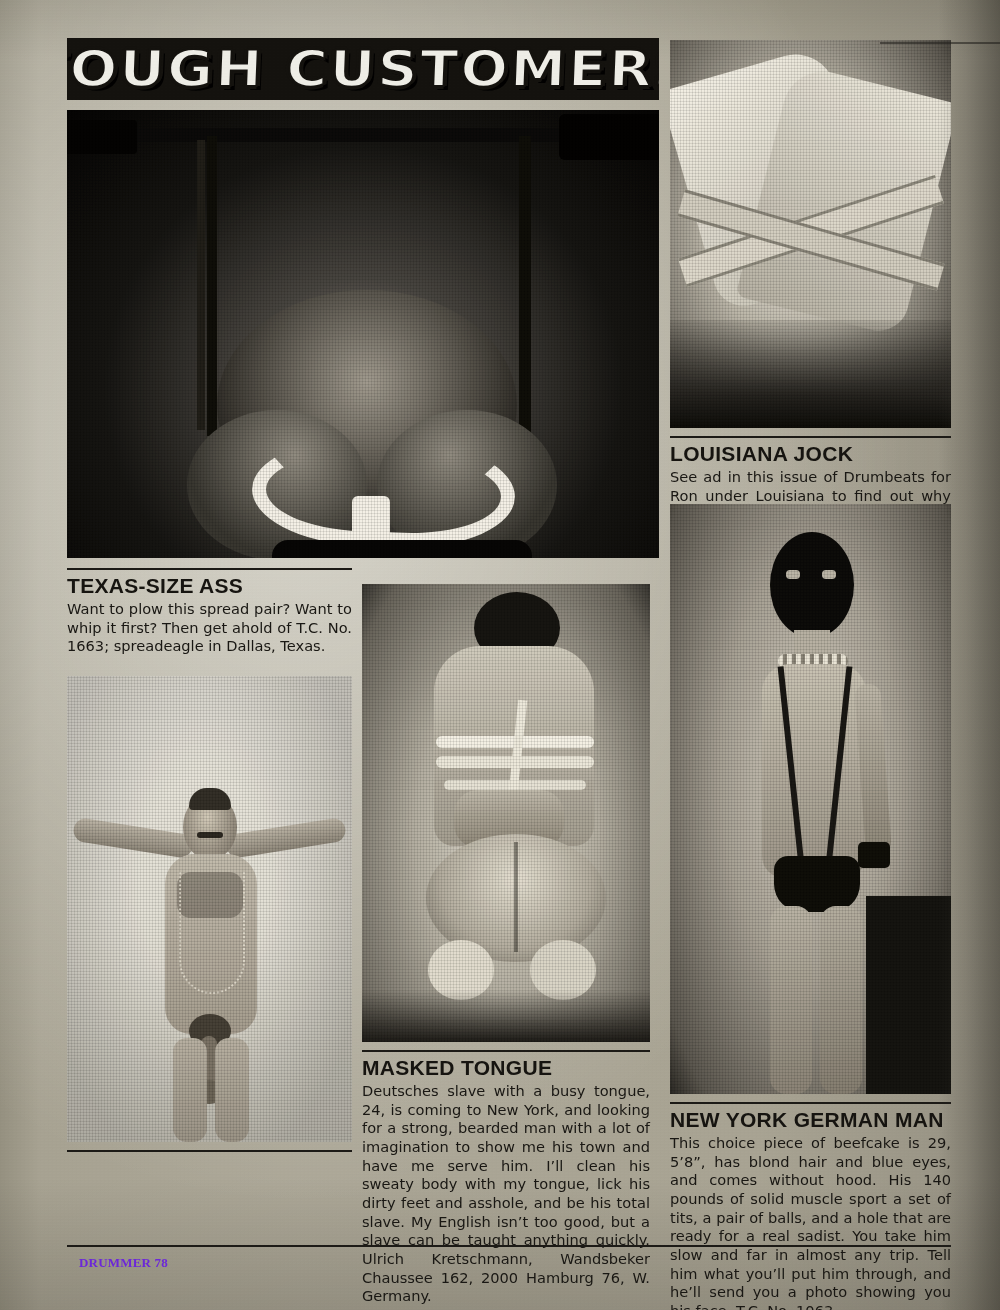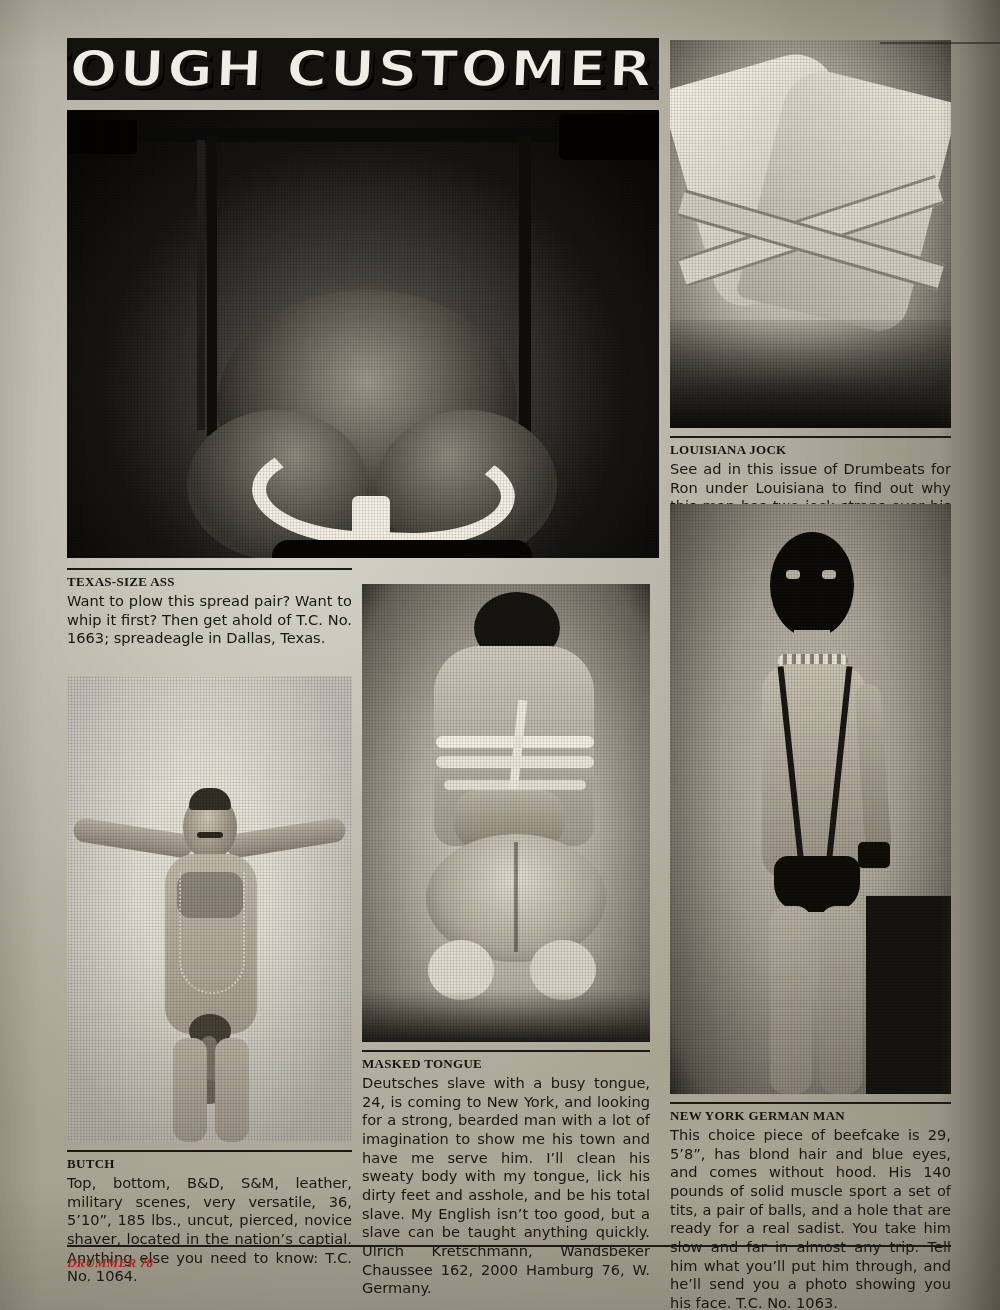--- a/index.html
+++ b/index.html
@@ -94,23 +94,23 @@
   }
 
   
   .cap-rule {
     position: absolute;
     height: 2px;
     background: #1d1b17;
   }
   .cap h3 {
     margin: 0 0 2px 0;
-    font-family: Liberation Serif, serif;
+    font-family: Liberation Sans, sans-serif;
     font-weight: bold;
-    font-size: 13px;
+    font-size: 21px;
     letter-spacing: 0.3px;
     color: #171511;
   }
   .cap p {
     margin: 0;
     font-family: "DejaVu Sans", sans-serif;
     font-size: 14.6px;
     line-height: 1.28;
     color: #1a1814;
     text-align: justify;
@@ -122,26 +122,25 @@
 
   
   #footer-rule {
     position: absolute;
     left: 5px; bottom: 26px;
     width: 884px; height: 2px;
     background: #1d1b17;
   }
   #footer {
     position: absolute;
-    left: 5px; bottom: 2px;
+    left: 17px; bottom: 2px;
     font-family: "Liberation Serif", serif;
-    font-style: italic;
     font-weight: bold;
     font-size: 13px;
-    color: #b91c1c;
+    color: #6d28d9;
     letter-spacing: 0.2px;
   }
 
   
   .img-dark { background: linear-gradient(to bottom, #2b2926, #141311); }
   .img-mid  { background: linear-gradient(to bottom, #6e6b64, #35332e); }
   .img-light{ background: linear-gradient(to bottom, #cfccc2, #8e8b82); }
 
   .blob { position: absolute; border-radius: 50%; }
 </style>
@@ -227,24 +226,20 @@
       <div class="blob" style="left:122px;top:338px;width:42px;height:34px;background:#4a443a;"></div>
       <div style="position:absolute;left:134px;top:360px;width:16px;height:54px;background:#7c7467;border-radius:8px;"></div>
       <div class="blob" style="left:128px;top:404px;width:28px;height:24px;background:#6d6659;"></div>
 
       <div style="position:absolute;left:106px;top:362px;width:34px;height:104px;background:linear-gradient(to bottom,#b5ae a0,#9a9386);background:linear-gradient(to bottom,#b5aea0,#9a9386);border-radius:14px;"></div>
       <div style="position:absolute;left:148px;top:362px;width:34px;height:104px;background:linear-gradient(to bottom,#b5aea0,#9a9386);border-radius:14px;"></div>
       <div class="halftone"></div>
     </div>
 
     <div class="cap-rule" style="left:5px; top:1112px; width:285px;"></div>
-    <div class="cap" style="left:5px; top:1118px; width:285px;">
-      <h3>BUTCH</h3>
-      <p>Top, bottom, B&amp;D, S&amp;M, leather, military scenes, very versatile, 36, 5’10”, 185 lbs., uncut, pierced, novice shaver, located in the nation’s captial. Anything else you need to know: T.C. No. 1064.</p>
-    </div>
 
     <div class="photo img-mid" style="left:300px; top:546px; width:288px; height:458px;">
       <div style="position:absolute;inset:0;background:
            radial-gradient(ellipse at 50% 55%, #dcd8cc 0%, #b2ada0 45%, #6a665d 88%, #3a3833 100%);"></div>
 
       <div class="blob" style="left:112px;top:8px;width:86px;height:72px;background:#1d1b17;"></div>
 
       <div style="position:absolute;left:72px;top:62px;width:160px;height:200px;background:linear-gradient(to bottom,#cdc8ba,#a39d90);border-radius:46px 46px 20px 20px;"></div>
 
       <div style="position:absolute;left:74px;top:152px;width:158px;height:12px;background:#efece0;border-radius:6px;"></div>

